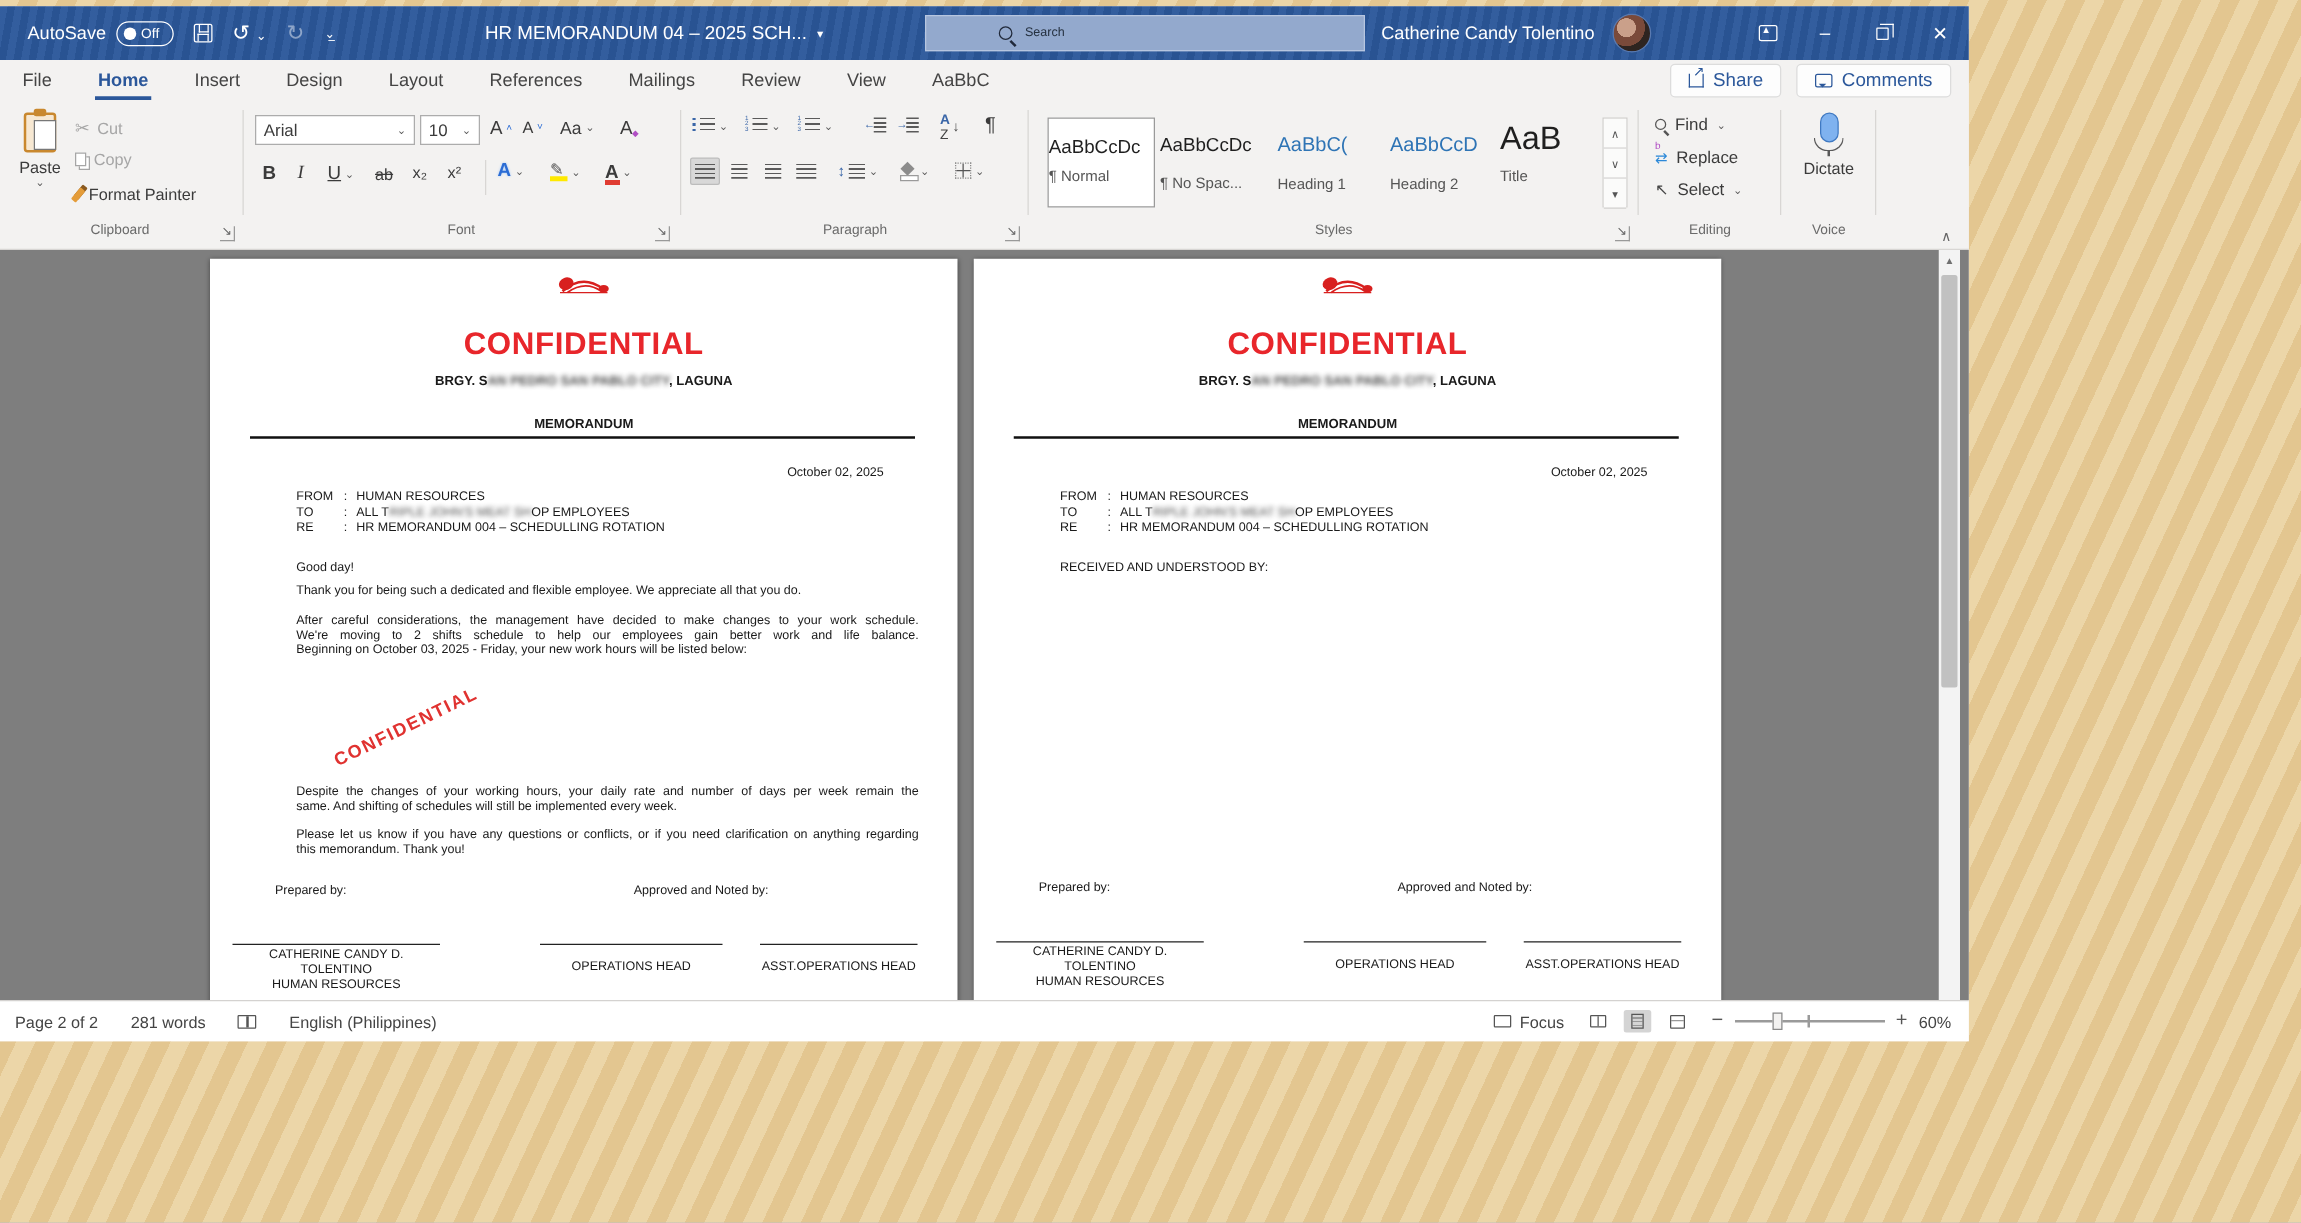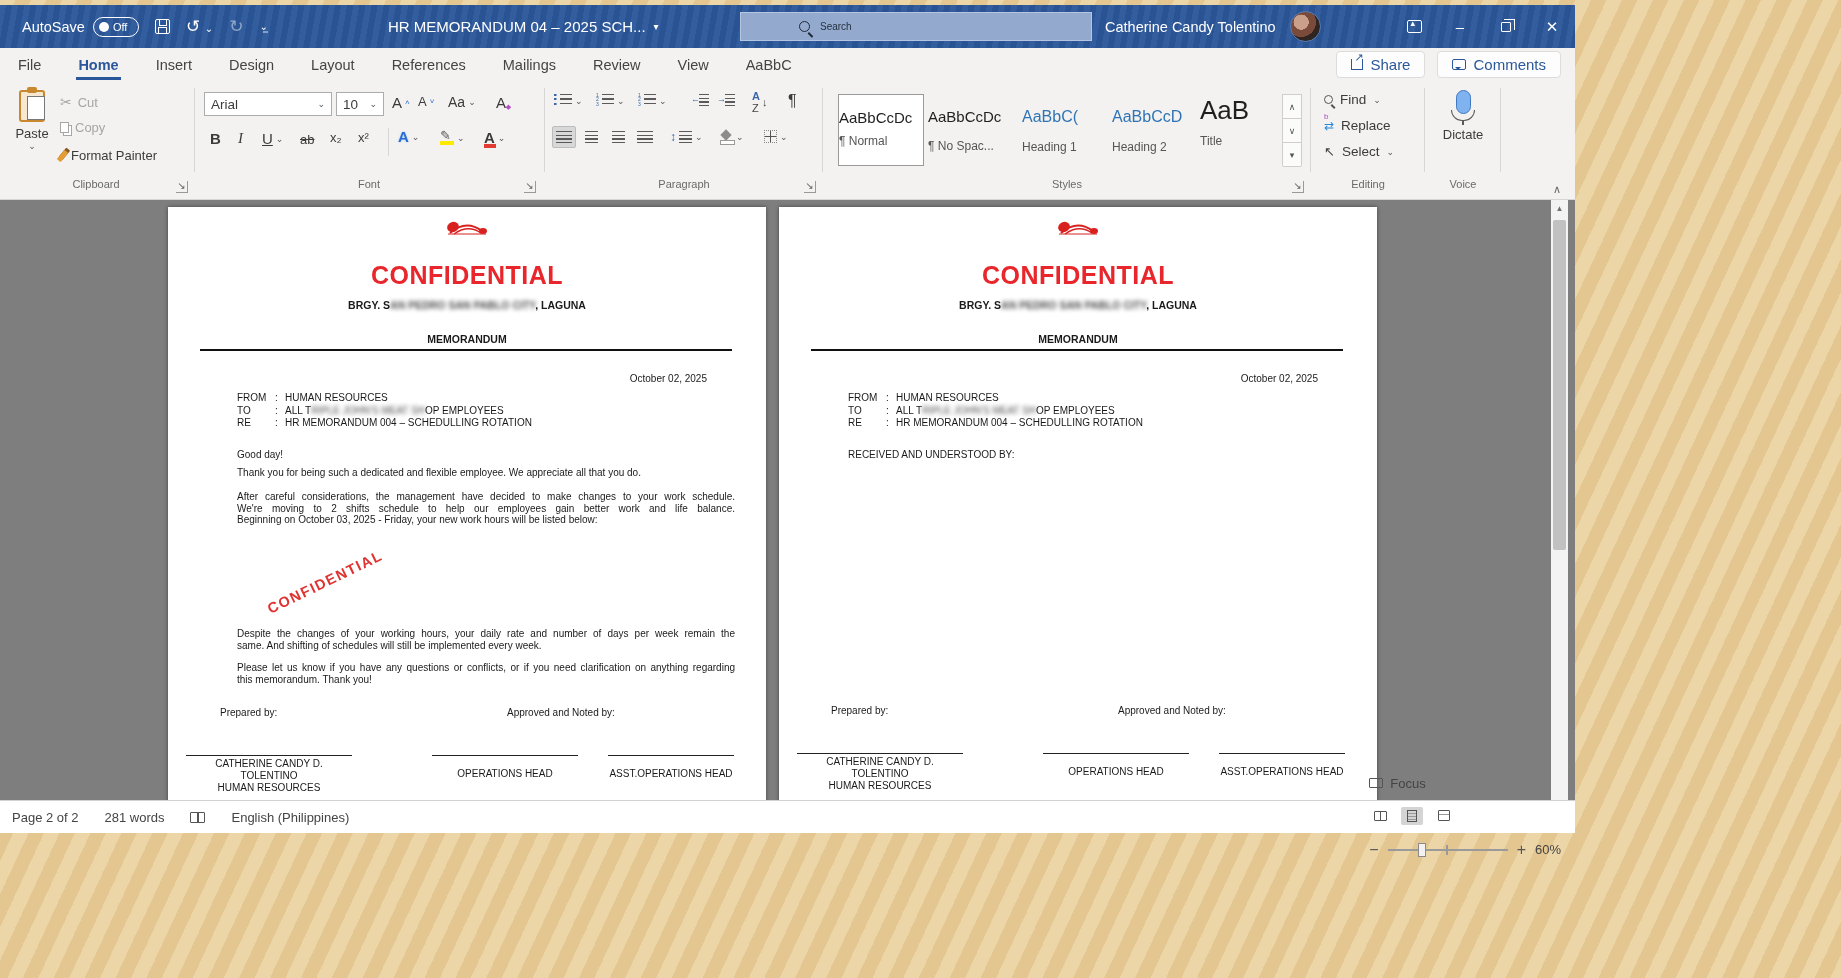--- a/index.html
+++ b/index.html
@@ -165,21 +165,21 @@
   
   .vscroll { position:absolute; right:7px; top:0; width:17px; height:100%; background:#f3f3f3; }
   .vscroll .up { height:17px; text-align:center; font-size:8px; color:#707070; line-height:17px; }
   .vscroll .thumb { position:absolute; left:2px; top:20px; width:13px; height:330px; background:#c1c1c1; border-radius:2px; }
 
   
   .statusbar { position:absolute; left:0; top:795px; width:100%; height:33px; background:#fff; border-top:1px solid #d4d2d0; display:flex; align-items:center; font-size:13px; color:#444; }
   .sb-left { display:flex; align-items:center; gap:26px; padding-left:12px; }
   .book-ic { width:15px; height:11px; border:1.4px solid #555; border-radius:1px; position:relative; }
   .book-ic::after { content:""; position:absolute; left:6px; top:0; width:1.4px; height:9px; background:#555; }
-  .sb-right { position:absolute; right:14px; display:flex; align-items:flex-start; gap:16px;flex-direction:column; }
+  .sb-right { position:absolute; right:14px; display:flex; align-items:center; gap:16px; }
   .focus-ic { width:14px; height:10px; border:1.5px solid #555; border-radius:1px; }
   .viewbtns { display:flex; gap:10px; }
   .view-ic { width:22px; height:18px; display:flex; align-items:center; justify-content:center; border-radius:2px; }
   .view-ic.sel { background:#d4d4d4; }
   .vpage { width:10px; height:12px; border:1.2px solid #555; background:repeating-linear-gradient(to bottom,transparent 0 2px,#999 2px 3px); }
   .vbook { width:13px; height:10px; border:1.2px solid #555; border-radius:1px; background:linear-gradient(#555,#555) center/1px 100% no-repeat; }
   .vweb { width:12px; height:11px; border:1.2px solid #555; border-radius:1px; background:linear-gradient(#999,#999) 0 3px/100% 1px no-repeat; }
   .zoomctl { display:flex; align-items:center; gap:9px; }
   .zoom-track { position:relative; width:120px; height:2px; background:#9a9a9a; }
   .zoom-knot { position:absolute; left:58px; top:-4px; width:2px; height:10px; background:#9a9a9a; }

